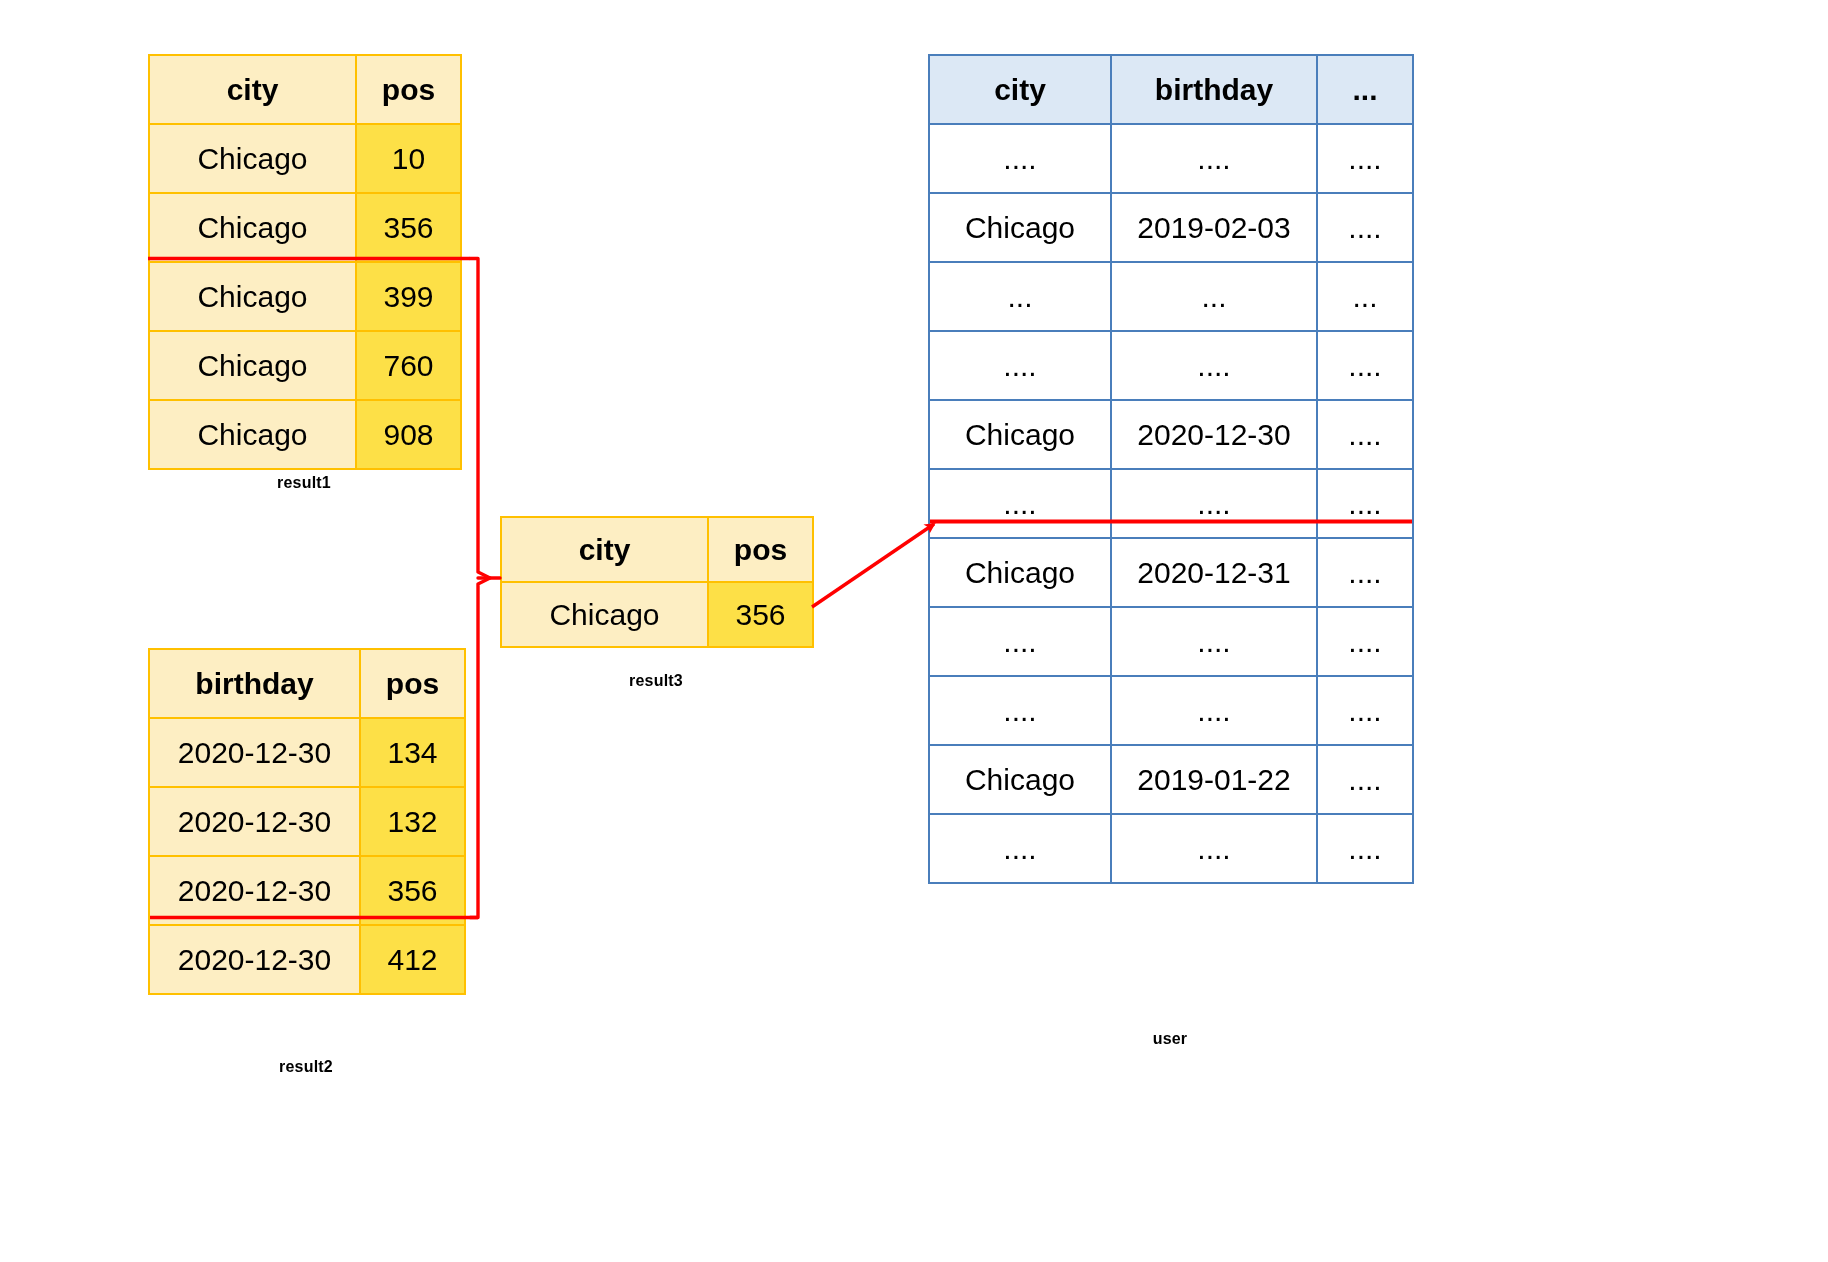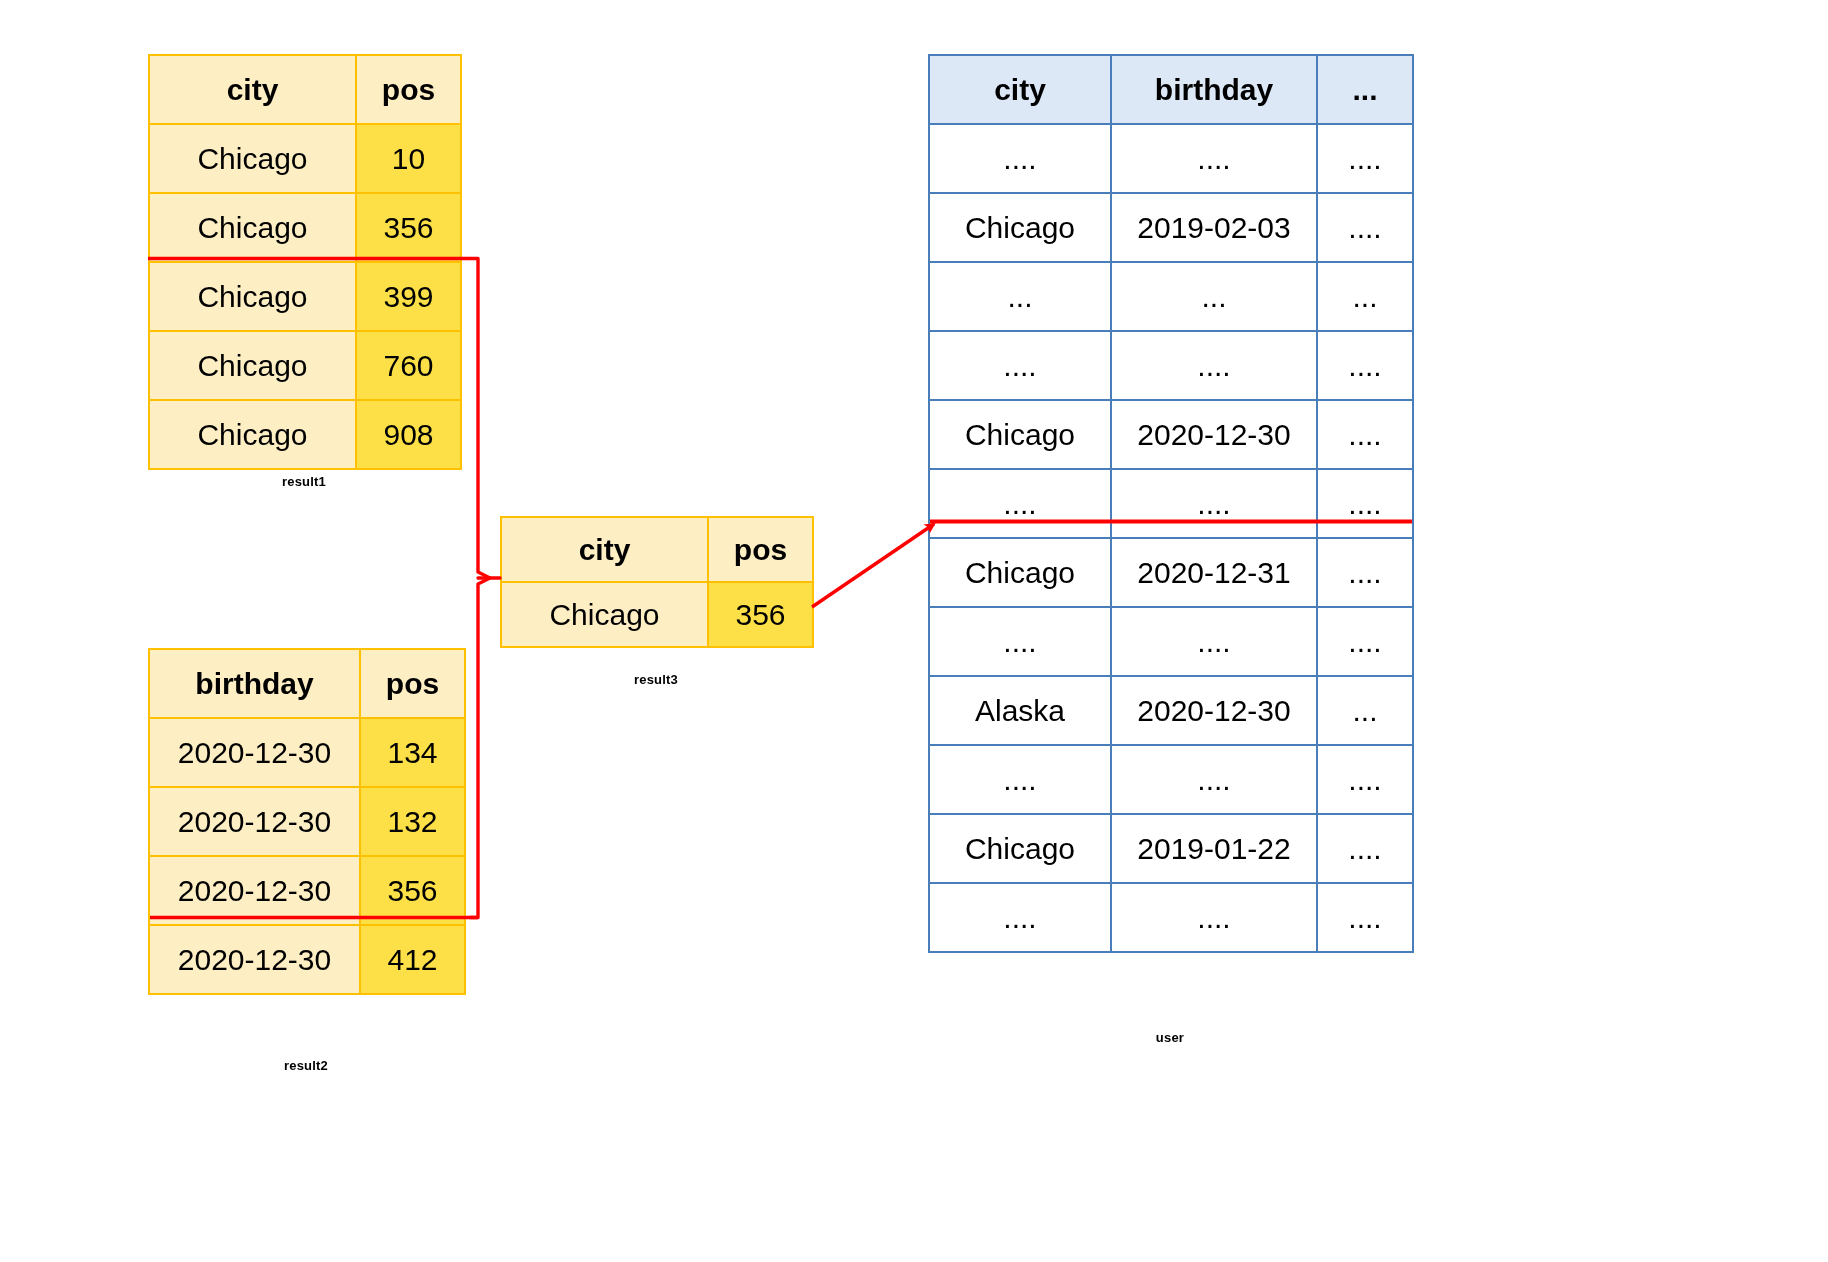--- a/index.html
+++ b/index.html
@@ -25,21 +25,21 @@
   .tbl-y td.keycol{background:#fdeec3;}
   .tbl-y td.valcol{background:#fde047;}
 
   
   .tbl-b td,.tbl-b th{border:2px solid #4a7ebb;}
   .tbl-b th{background:#dce8f5;font-weight:700;}
   .tbl-b td{background:#ffffff;}
 
   .caption{
     position:absolute;text-align:center;font-weight:700;
-    color:#000;font-size:13px;letter-spacing:.2px;
+    color:#000;font-size:16px;letter-spacing:.2px;
   }
 
   
   .overlay{position:absolute;left:0;top:0;width:1828px;height:1262px;pointer-events:none;}
 
   
   #result1{left:148px;top:54px;width:312px;}
   #result1 th,#result1 td{height:67px;font-size:30px;}
   #result1 col.c1{width:207px;}
   #result1 col.c2{width:105px;}
@@ -206,25 +206,20 @@
         <td>Chicago</td>
         <td>2020-12-31</td>
         <td>....</td>
       </tr>
       <tr>
         <td>....</td>
         <td>....</td>
         <td>....</td>
       </tr>
       <tr>
-        <td>Alaska</td>
-        <td>2020-12-30</td>
-        <td>...</td>
-      </tr>
-      <tr>
         <td>....</td>
         <td>....</td>
         <td>....</td>
       </tr>
       <tr>
         <td>Chicago</td>
         <td>2019-01-22</td>
         <td>....</td>
       </tr>
       <tr>

